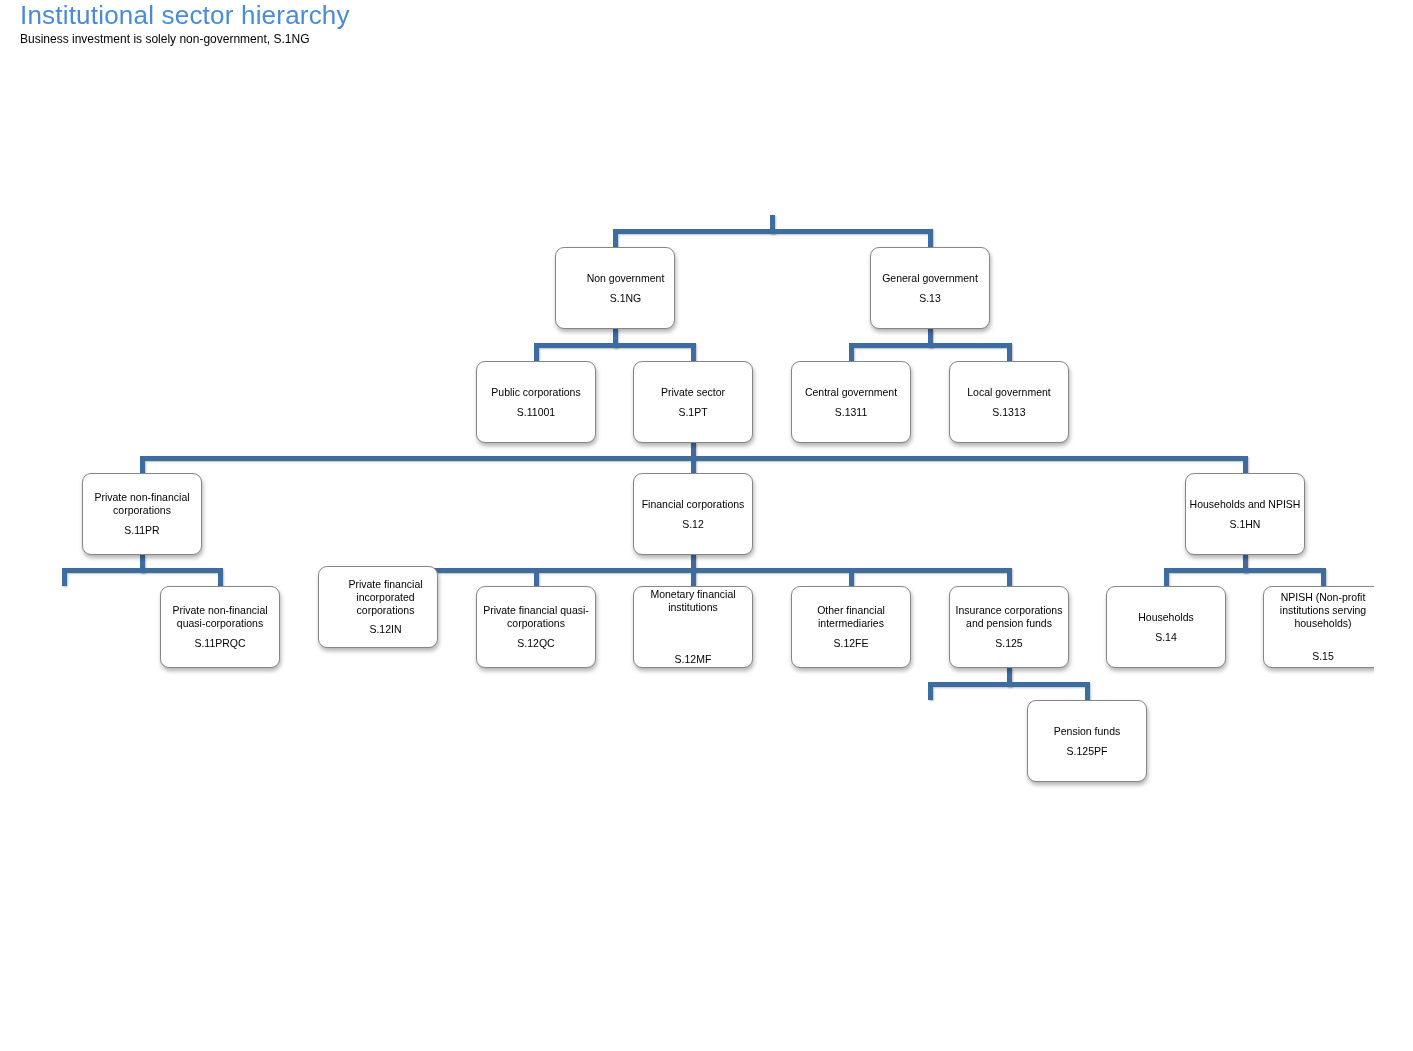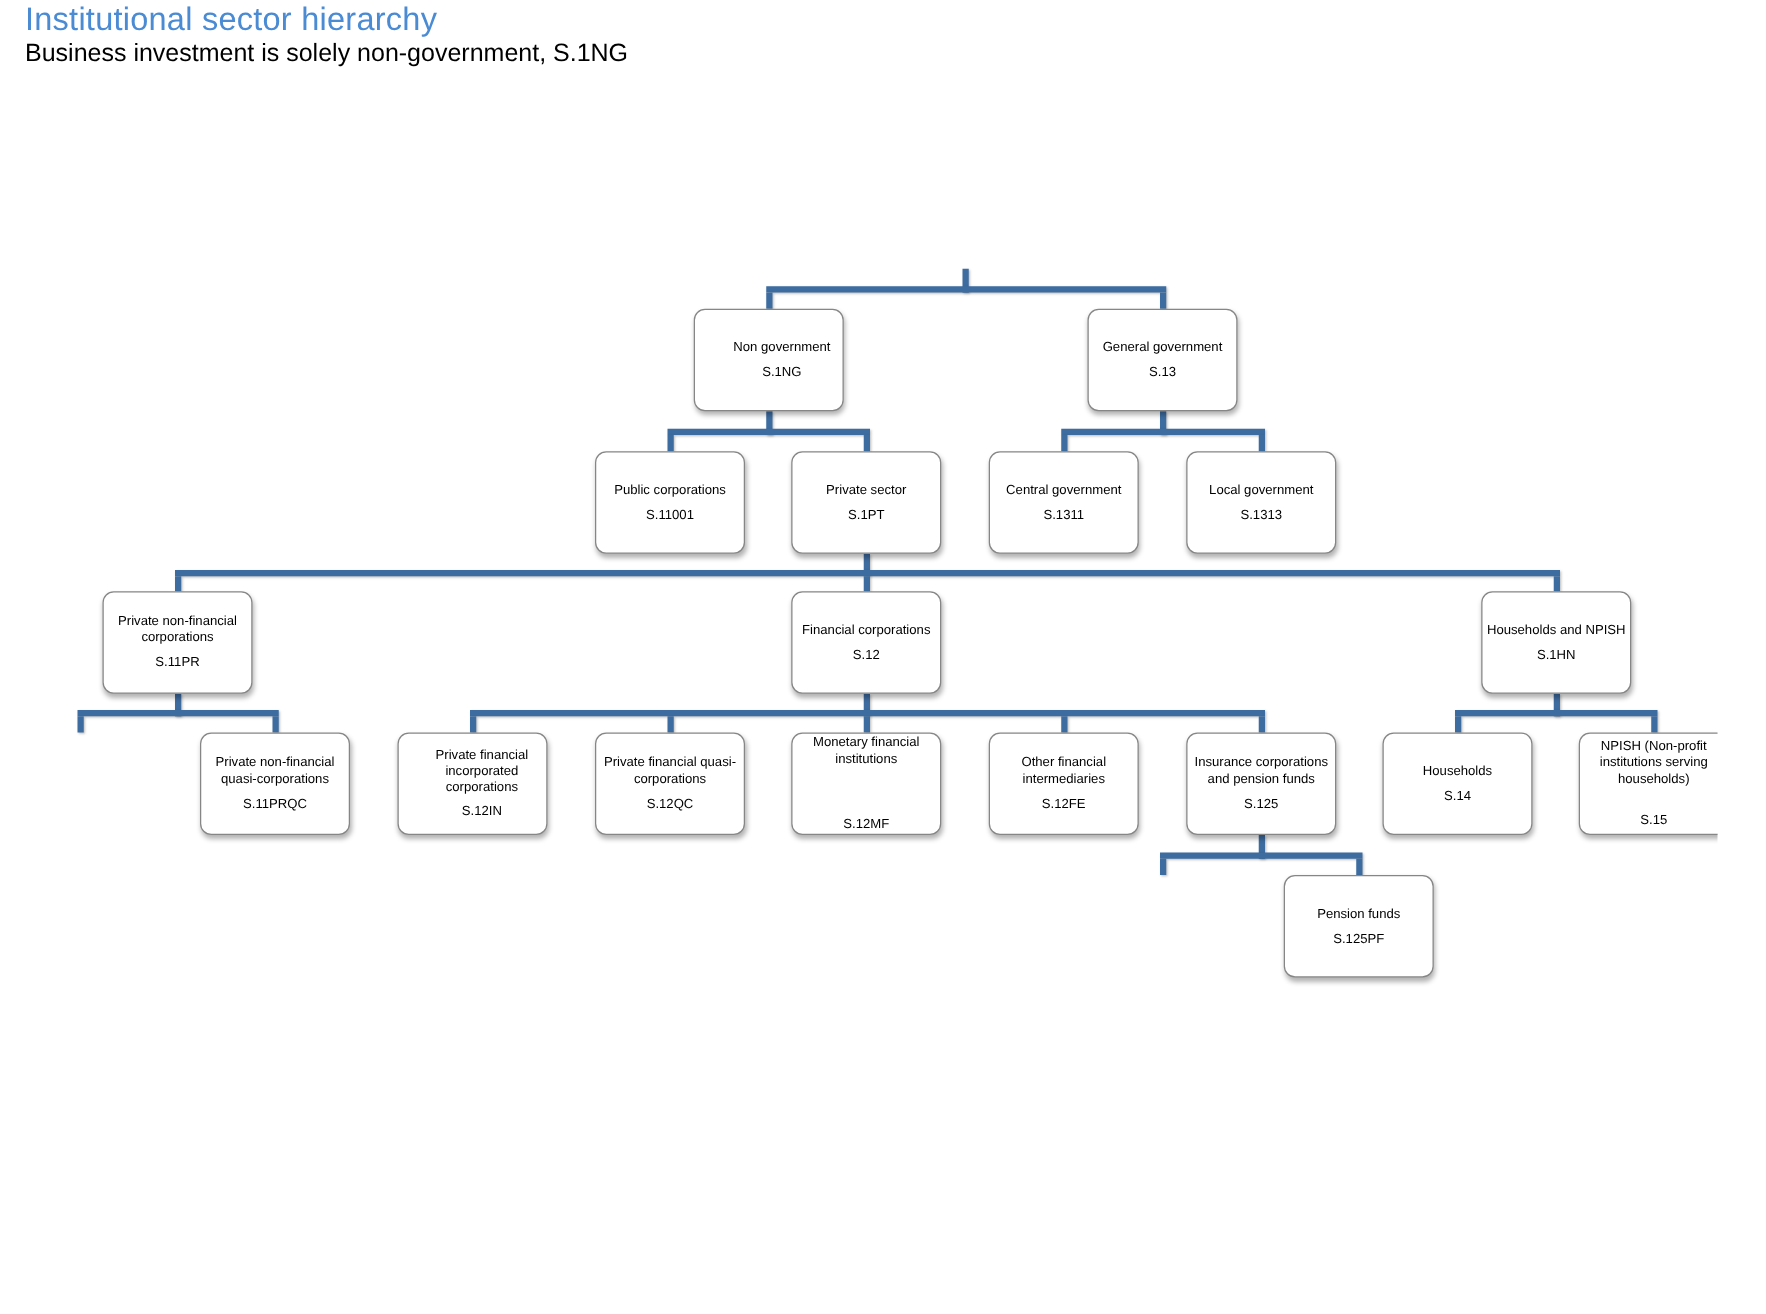--- a/index.html
+++ b/index.html
@@ -20,21 +20,21 @@
     left: 20px;
     top: 0px;
     font-size: 26px;
     color: var(--title-color, #4A8BD4);
     letter-spacing: 0.2px;
   }
   #page-subtitle {
     position: absolute;
     left: 20px;
     top: 32px;
-    font-size: 20px;
+    font-size: 12px;
     color: #000000;
   }
   #chart {
     position: absolute;
     left: 0;
     top: 0;
     width: 1413px;
     height: 1051px;
   }
   .conn {
@@ -143,21 +143,21 @@
         <div class="code">S.12</div>
       </div>
       <div class="node" style="left: 1185px; top: 473px;">
         <div class="label">Households and NPISH</div>
         <div class="code">S.1HN</div>
       </div>
       <div class="node" style="left: 160px; top: 586px;">
         <div class="label">Private non-financial quasi-corporations</div>
         <div class="code">S.11PRQC</div>
       </div>
-      <div class="node" style="left: 318px; top: 586px; padding-left: 18px;">
+      <div class="node" style="left: 318px; top: 566px; padding-left: 18px;">
         <div class="label">Private financial incorporated corporations</div>
         <div class="code">S.12IN</div>
       </div>
       <div class="node" style="left: 476px; top: 586px;">
         <div class="label">Private financial quasi-corporations</div>
         <div class="code">S.12QC</div>
       </div>
       <div class="node" style="left: 633px; top: 586px; gap: 40px;">
         <div class="label">Monetary financial institutions</div>
         <div class="code">S.12MF</div>

